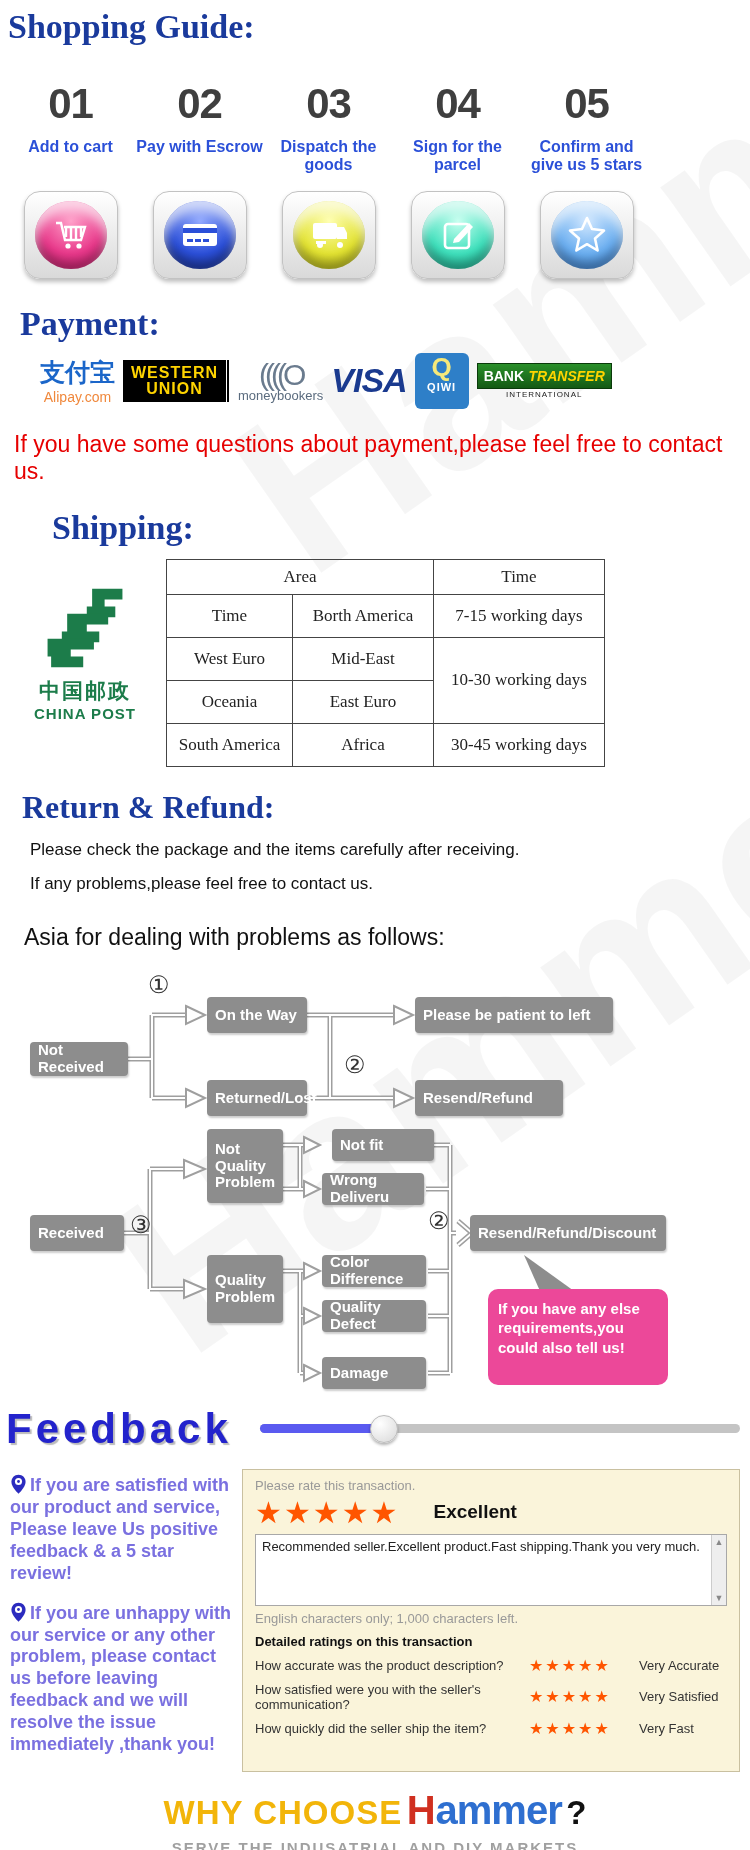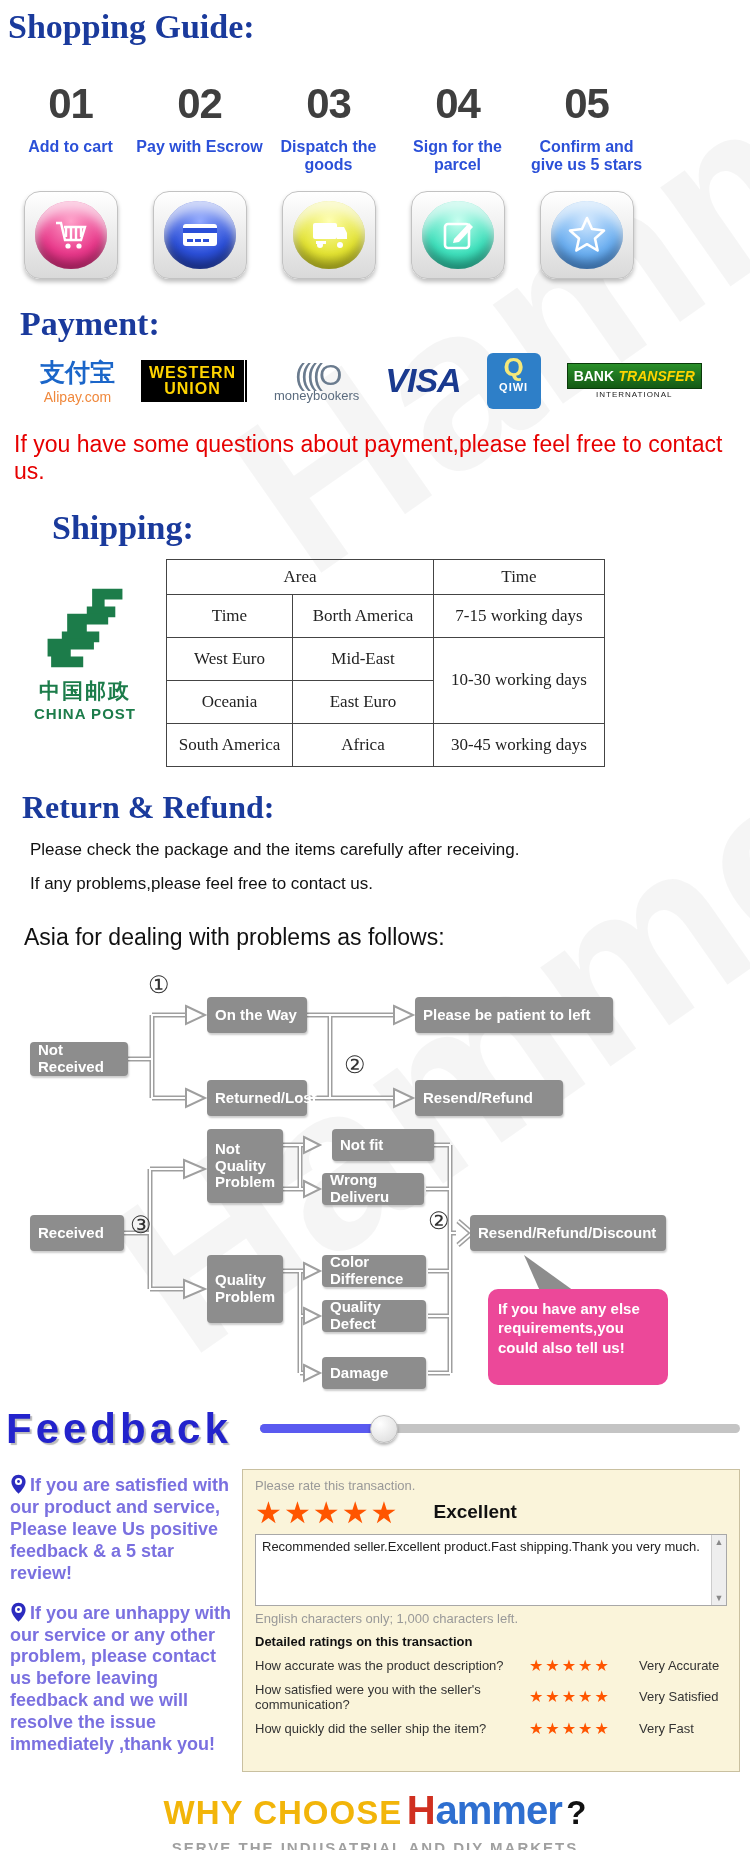--- a/index.html
+++ b/index.html
@@ -14,21 +14,21 @@
   .steps-row,.btn-row{display:flex;width:648px;margin:0 0 0 6px;position:relative;z-index:2;}
   .step-col{width:129px;text-align:center;}
   .step-num{font-size:42px;font-weight:800;color:#3f3f3f;letter-spacing:-1px;}
   .step-label{font-size:16px;font-weight:bold;color:#2b50d8;line-height:1.15;margin-top:10px;}
   .glossy{width:92px;height:86px;margin:0 auto;border-radius:16px;
       background:linear-gradient(#ffffff,#d9d9d9);border:1px solid #c2c2c2;
       box-shadow:0 3px 4px rgba(0,0,0,.25);display:flex;align-items:center;justify-content:center;}
   .orb{width:72px;height:68px;border-radius:50%;display:flex;align-items:center;justify-content:center;
       box-shadow:inset 0 10px 12px rgba(255,255,255,.75), inset 0 -8px 10px rgba(0,0,0,.25);}
   
-  .pay-row{display:flex;align-items:center;margin:10px 0 0 40px;gap:26px;position:relative;z-index:2;}
+  .pay-row{display:flex;align-items:center;margin:10px 0 0 40px;gap:8px;position:relative;z-index:2;}
   .alipay-cn{font-size:25px;font-weight:bold;color:#1b66c9;font-family:"Liberation Serif",serif;}
   .alipay-en{font-size:14px;color:#f0883c;}
   .wu{background:#000;color:#ffd400;font-weight:800;text-align:center;padding:5px 8px;
       font-size:16px;line-height:1.0;letter-spacing:1px;border-right:4px double #fff;}
   .mb{color:#5a6b7e;text-align:center;}
   .mb-arcs{font-size:30px;letter-spacing:-4px;color:#6a7b8e;}
   .mb-label{font-size:13px;margin-top:-4px;}
   .visa{font-size:34px;font-weight:900;font-style:italic;color:#1a3a8f;letter-spacing:-1px;}
   .qiwi{width:54px;height:56px;background:#2e7fc8;border-radius:6px;color:#fff;text-align:center;}
   .qiwi .q{font-size:26px;font-weight:bold;color:#f5e87a;line-height:1.1;}

